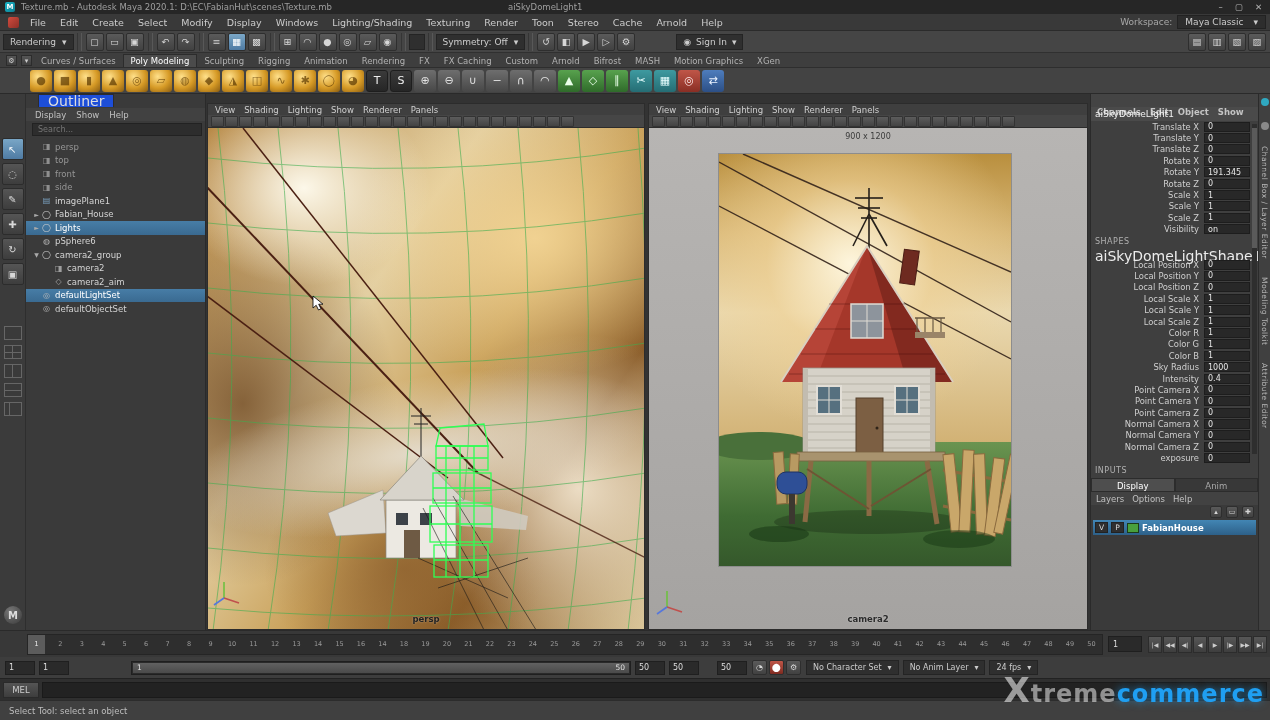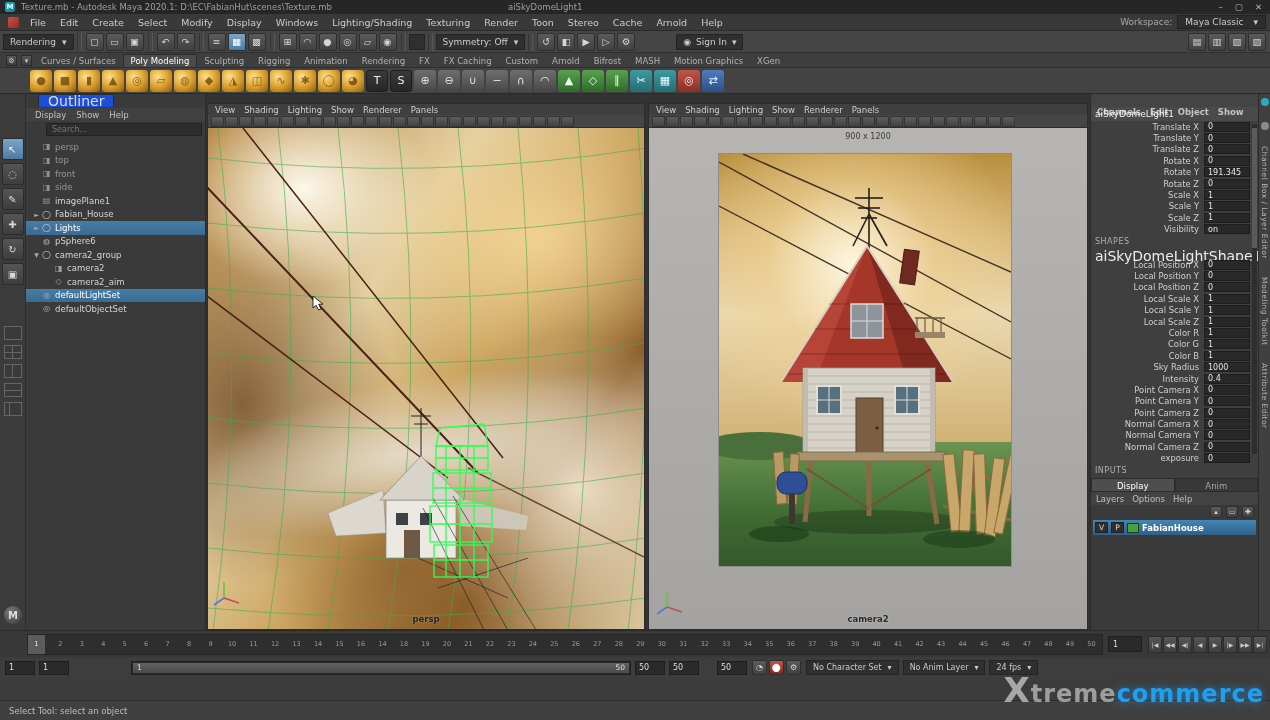--- a/index.html
+++ b/index.html
@@ -59,21 +59,21 @@
 .lay.c-two{background:linear-gradient(#666,#666) 50% 0/1px 100% no-repeat,#3a3a3a;}
 .lay.c-stack{background:linear-gradient(#666,#666) 0 50%/100% 1px no-repeat,#3a3a3a;}
 .lay.c-mix{background:linear-gradient(#666,#666) 30% 0/1px 100% no-repeat,#3a3a3a;}
 .maya-logo{position:absolute;bottom:6px;left:4px;width:18px;height:18px;border-radius:50%;background:radial-gradient(circle at 35% 30%,#777,#3a3a3a);color:#ddd;font-weight:bold;font-size:10px;display:flex;align-items:center;justify-content:center;}
 
 
 .outliner{position:absolute;left:26px;top:0;bottom:0;width:180px;background:#3a3a3a;border-right:1px solid #2a2a2a;}
 .paneltab{position:absolute;top:0;left:2px;height:13px;background:#1d4ed8;padding:0 9px;font-size:14px;color:#ddd;border:1px solid #2c2c2c;border-bottom:none;line-height:12px;margin-left:10px;}
 .olmenus{position:absolute;top:14px;left:0;right:0;height:13px;display:flex;gap:2px;padding-left:5px;font-size:8.5px;color:#c0c0c0;align-items:center;background:#414141;}
 .olmenus span{padding:0 4px;}
-.olsearch{position:absolute;top:29px;left:20px;right:3px;height:13px;background:#2d2d2d;border:1px solid #222;display:flex;align-items:center;}
+.olsearch{position:absolute;top:29px;left:6px;right:3px;height:13px;background:#2d2d2d;border:1px solid #222;display:flex;align-items:center;}
 .olsearch input{flex:1;background:none;border:none;color:#bbb;font-size:8px;padding:0 5px;outline:none;font-family:inherit;width:100%;}
 .oltree{position:absolute;top:46px;left:0;right:0;bottom:0;overflow:hidden;}
 .olrow{height:13.5px;display:flex;align-items:center;font-size:8.5px;color:#d4d4d4;white-space:nowrap;}
 .olrow.selected{background:linear-gradient(#477da6,#3a6a91);color:#fff;}
 .olrow.dim{color:#969696;}
 .olarrow{width:9px;min-width:9px;font-size:6px;color:#aaa;text-align:center;}
 .olicon{width:11px;min-width:11px;margin-right:3px;font-size:8px;text-align:center;}
 
 
 .vp{position:absolute;top:9px;bottom:0;background:#3a3a3a;border:1px solid #2c2c2c;}
@@ -989,20 +989,24 @@
     <span class="dd">
       <span>No Anim Layer</span>
       <span>▾</span>
     </span>
     <span class="dd">
       <span>24 fps</span>
       <span>▾</span>
     </span>
   </div>
 
+  <div class="melrow">
+    <span class="melbtn">MEL</span>
+    <span class="melinput"></span>
+  </div>
 
   <div class="helpline">
     <span>Select Tool: select an object</span>
   </div>
 
   <div class="watermark">
     <span class="wm1">X</span>
     <span class="wm2">treme</span>
     <span class="wm3">commerce</span>
   </div>

